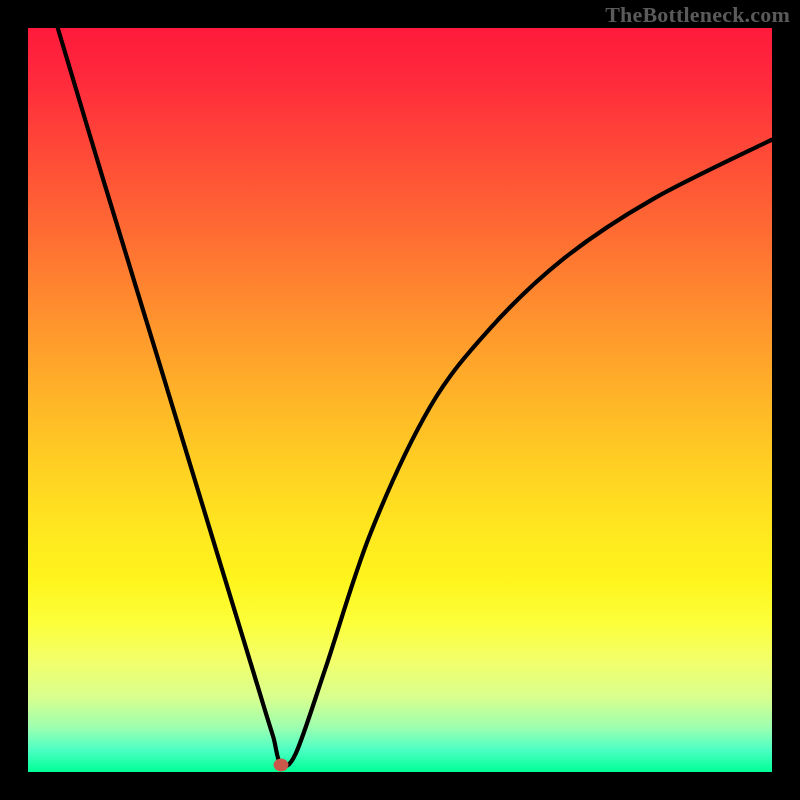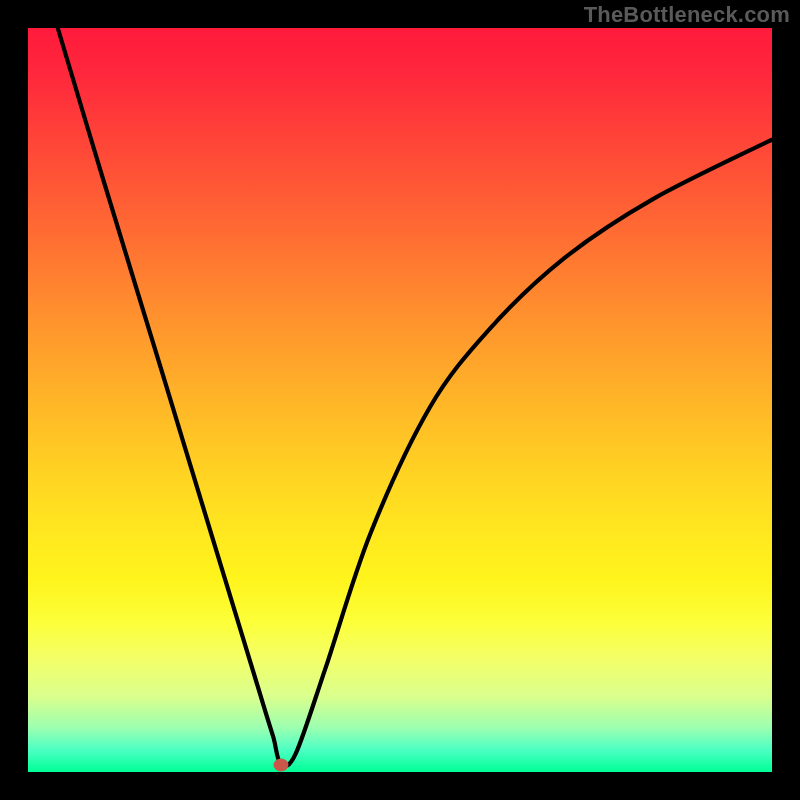--- a/index.html
+++ b/index.html
@@ -9,20 +9,21 @@
     height: 800px;
     background: #000;
     font-family: Arial, Helvetica, sans-serif;
     overflow: hidden;
   }
   .frame {
     position: relative;
     width: 800px;
     height: 800px;
     background: #000;
+    font-family: Liberation Serif, serif;
   }
   .watermark {
     position: absolute;
     top: 2px;
     right: 10px;
     color: #5a5a5a;
     font-size: 22px;
     font-weight: 600;
     letter-spacing: 0.2px;
     user-select: none;

